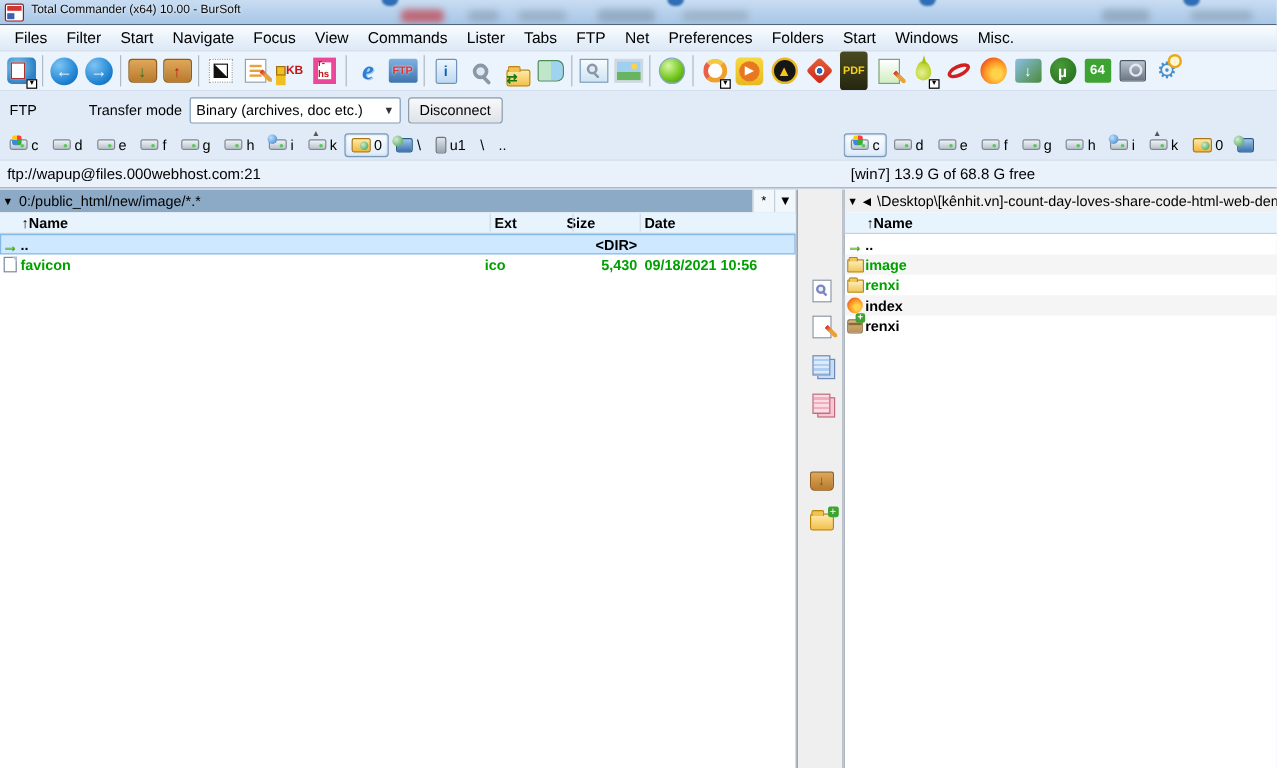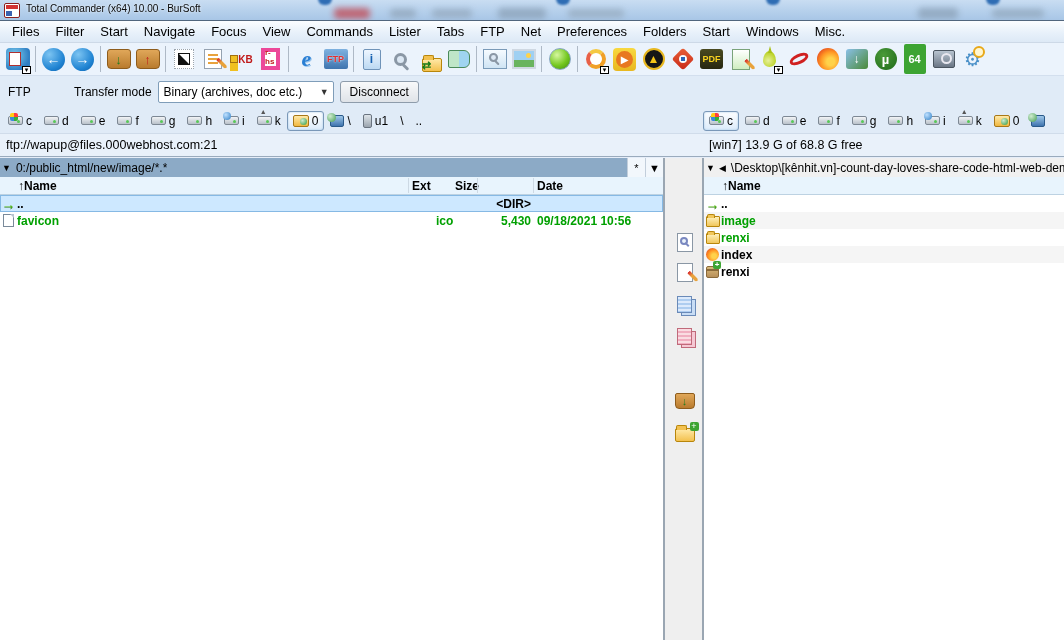--- a/index.html
+++ b/index.html
@@ -72,29 +72,29 @@
   .ic-imgview { width:24px; height:20px; border:2px solid #cfd8e2; background:linear-gradient(#9fd0f2 55%, #69b45f 55%); position:relative; }
   .ic-imgview::before { content:""; position:absolute; right:3px; top:2px; width:5px; height:5px; border-radius:50%; background:#ffd24a; }
   .ic-green { width:22px; height:22px; border-radius:50%; background:radial-gradient(circle at 35% 30%, #d6f7a0, #74c820 55%, #3f8a10); border:1px solid #88a8c0; }
   .ic-ring { width:20px; height:20px; border-radius:50%; border:4px solid #f0a028; border-top-color:#f5c842; border-left-color:#e86048; background:#fff; }
   .ic-play { width:23px; height:23px; border-radius:4px; background:linear-gradient(#f8d840,#e8b820); position:relative; color:#fff; }
   .ic-play::before { content:""; position:absolute; inset:3px; border-radius:50%; background:#e87820; }
   .ic-play span { position:relative; font-size:10px; color:#fff; }
   .ic-avira { width:22px; height:22px; border-radius:50%; background:#161616; color:#f5c518; font-size:12px; border:2px solid #e8b820; }
   .ic-eye { width:16px; height:16px; transform:rotate(45deg); background:linear-gradient(135deg,#e86038,#c82818); border-radius:3px; position:relative; }
   .ic-eye::before { content:""; position:absolute; inset:4px; border-radius:50%; background:radial-gradient(#2a66b8 40%, #fff 45%, #e0e8f0); transform:rotate(-45deg); }
-  .ic-pdf { width:23px; height:20px; border-radius:3px; background:linear-gradient(#4a4a20,#262610); color:#f5d020; font-weight:bold; font-size:9px; }
+  .ic-pdf { width:23px; height:32px; border-radius:3px; background:linear-gradient(#4a4a20,#262610); color:#f5d020; font-weight:bold; font-size:9px; }
   .ic-notepad { width:18px; height:21px; background:linear-gradient(#fff,#cfeec0); border:1px solid #7aa37a; position:relative; }
   .ic-droplet { width:13px; height:16px; background:radial-gradient(circle at 40% 60%, #e6f09a, #b8d020 70%, #8aa810); border-radius:50% 50% 50% 50%/ 62% 62% 38% 38%; position:relative; }
   .ic-droplet::before { content:""; position:absolute; top:-5px; left:50%; margin-left:-2px; border-left:2px solid transparent; border-right:2px solid transparent; border-bottom:7px solid #a8c018; }
   .ic-redpen { width:20px; height:10px; border:3px solid #d02020; border-radius:50%; transform:rotate(-25deg); }
   .ic-firefox { width:22px; height:22px; border-radius:50%; background:radial-gradient(circle at 62% 62%, #ffd24a 20%, #ff9824 50%, #e84e1f 80%, #b03070); }
   .ic-idm { width:22px; height:20px; background:linear-gradient(135deg,#8ac0e8,#4a8a38); border-radius:3px; color:#fff; font-weight:bold; font-size:12px; }
   .ic-utorrent { width:22px; height:22px; border-radius:50%; background:radial-gradient(circle at 38% 32%, #4a9a38, #1f6a1a); color:#fff; font-weight:bold; font-size:13px; }
-  .ic-64 { width:22px; height:30px; background:#3da432; color:#fff; font-weight:bold; font-size:11px; border-radius:2px; }
+  .ic-64 { width:22px; height:20px; background:#3da432; color:#fff; font-weight:bold; font-size:11px; border-radius:2px; }
   .ic-pcsearch { width:22px; height:18px; background:linear-gradient(#b8c4d0,#6a7685); border:1px solid #4a5560; border-radius:2px; position:relative; }
   .ic-pcsearch::after { content:""; position:absolute; right:2px; top:2px; width:7px; height:7px; border:2px solid #e8e8f0; border-radius:50%; }
   .ic-gearsearch { font-size:19px; color:#4a90c8; position:relative; }
   .ic-gearsearch::after { content:""; position:absolute; right:-4px; top:-2px; width:8px; height:8px; border:2px solid #e8a818; border-radius:50%; background:#fff6d0; }
 
   
   .ftpbar { position:absolute; top:76px; left:0; right:0; height:31px; background:#e0ebf7; display:flex; align-items:center; }
   .ftp-label { margin-left:8px; width:48px; }
   .tm-label { margin-left:18px; margin-right:6px; }
   .combo { width:176px; height:22px; background:#fff; border:1px solid #7f9db9; border-radius:2px;
@@ -138,30 +138,30 @@
   .phead.active-h { background:#8caac6; }
   .phead.inactive-h { background:#f0f0f0; }
   .phead .htext { padding-left:3px; white-space:nowrap; overflow:hidden; }
   .phead .glyph { font-size:9px; padding:0 2px; }
   .head-btns { margin-left:auto; display:flex; height:100%; }
   .head-btn { width:18px; height:100%; background:#f2f7fc; border-left:1px solid #c2cedb;
     display:flex; align-items:center; justify-content:center; font-size:11px; }
   .pcols { height:18px; background:#e8f4fd; border-bottom:1px solid #bdd2e2; position:relative; font-weight:bold; }
   .pcols .col { position:absolute; top:2px; }
   .sortarrow { font-weight:bold; }
-  .col-name { left:18px; } .col-ext { left:412px; } .col-size { left:455px; } .col-date { left:537px; }
+  .col-name { left:18px; } .col-ext { left:412px; } .col-size { left:472px; } .col-date { left:537px; }
   .colsep { position:absolute; top:1px; bottom:1px; width:1px; background:#cdd9e4; }
   .cs1{left:408px}.cs2{left:477px}.cs3{left:533px}
   .rows { position:relative; }
   .frow { height:17px; display:flex; align-items:center; position:relative; font-weight:bold; }
   .frow.stripe { background:#f5f5f5; }
   .frow.cursor { background:#cde8ff; outline:1px solid #86b9e4; outline-offset:-1px; }
   .frow .ficon { width:17px; display:flex; justify-content:center; align-items:center; flex:none; }
   .green-text { color:#00a000; }
-  .cell-ext { position:absolute; left:436px; }
+  .cell-ext { position:absolute; left:404px; }
   .cell-size { position:absolute; left:453px; width:78px; text-align:right; }
   .cell-date { position:absolute; left:537px; }
   .updir-arrow { color:#56b817; font-weight:bold; font-size:14px; text-shadow:0 1px 0 #2d7a12; line-height:1; }
   .doc-ico { width:11px; height:13px; background:#fff; border:1px solid #7a8a9a; position:relative; }
   .doc-ico::before { content:""; position:absolute; right:-1px; top:-1px; border-left:4px solid transparent; border-top:4px solid #b8c4d0; }
   .folder-ico { width:14px; height:11px; background:linear-gradient(#fdf0bd,#f1c75c); border:1px solid #b8860b; border-radius:1px; position:relative; margin-top:2px; }
   .folder-ico::before { content:""; position:absolute; top:-3px; left:0; width:6px; height:3px; background:#f1c75c; border:1px solid #b8860b; border-bottom:none; border-radius:2px 2px 0 0; }
   .ff-ico { width:13px; height:13px; border-radius:50%; background:radial-gradient(circle at 62% 62%, #ffd24a 20%, #ff9824 50%, #e84e1f 85%); }
   .zip-ico { width:13px; height:12px; background:linear-gradient(#d9b97a,#b8905a); border:1px solid #8a6a3a; border-radius:2px; position:relative; }
   .zip-ico::before { content:""; position:absolute; left:0; right:0; top:2px; height:2px; background:#8a6a3a; }

